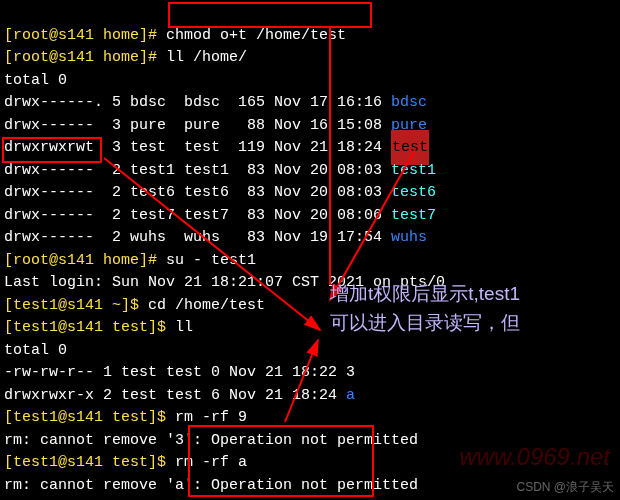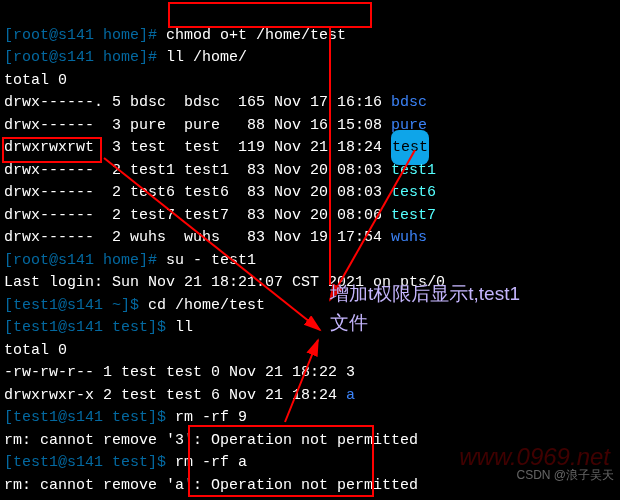--- a/index.html
+++ b/index.html
@@ -14,23 +14,23 @@
     overflow: hidden;
     position: relative;
     line-height: 1.5;
   }
   .terminal {
     position: absolute;
     top: 0; left: 0;
     padding: 2px 4px;
     white-space: pre;
   }
-  .prompt { color: #0369a1; }
+  .prompt { color: #fde047; }
   .cyan { color: #55ffff; }
-  .green-bg { background: #0ea5e9; color: #000; padding: 9px 1px; border-radius: 8px; }
+  .green-bg { background: #b91c1c; color: #000; padding: 9px 1px; }
   .blue { color: #3b82f6; }
   
   .hl-box {
     position: absolute;
     border: 2px solid #ff0000;
     background: transparent;
   }
   
   .annotation {
     position: absolute;
@@ -53,21 +53,21 @@
     right: 10px;
     bottom: 25px;
     color: rgba(255,0,0,0.25);
     font-family: Arial, sans-serif;
     font-size: 24px;
     font-style: italic;
   }
   .watermark-csdn {
     position: absolute;
     right: 6px;
-    bottom: 16px;
+    bottom: 4px;
     color: rgba(200,200,200,0.5);
     font-family: 'Microsoft YaHei', sans-serif;
     font-size: 12px;
   }
 </style>
 </head>
 <body>
 
 <div class="terminal">
 <span><span class="prompt">[root@s141 home]# </span><span>chmod o+t /home/test</span></span>
@@ -104,17 +104,17 @@
     </marker>
   </defs>
   <line x1="330" y1="26" x2="330" y2="285" stroke="#ff0000" stroke-width="2"></line>
   <line x1="104" y1="158" x2="320" y2="330" stroke="#ff0000" stroke-width="2" marker-end="url(#ah)"></line>
   <line x1="285" y1="422" x2="318" y2="340" stroke="#ff0000" stroke-width="2" marker-end="url(#ah)"></line>
   <line x1="415" y1="150" x2="330" y2="300" stroke="#ff0000" stroke-width="2" marker-end="url(#ah)"></line>
 </svg>
 
 <div class="annotation" style="left:330px; top:280px;">
   <div>增加t权限后显示t,test1</div>
-  <div>文件</div>
+  <div>可以进入目录读写，但</div>
 </div>
 
 <div class="watermark-url">www.0969.net</div>
 <div class="watermark-csdn">CSDN @浪子吴天</div>
 
 </body></html>

